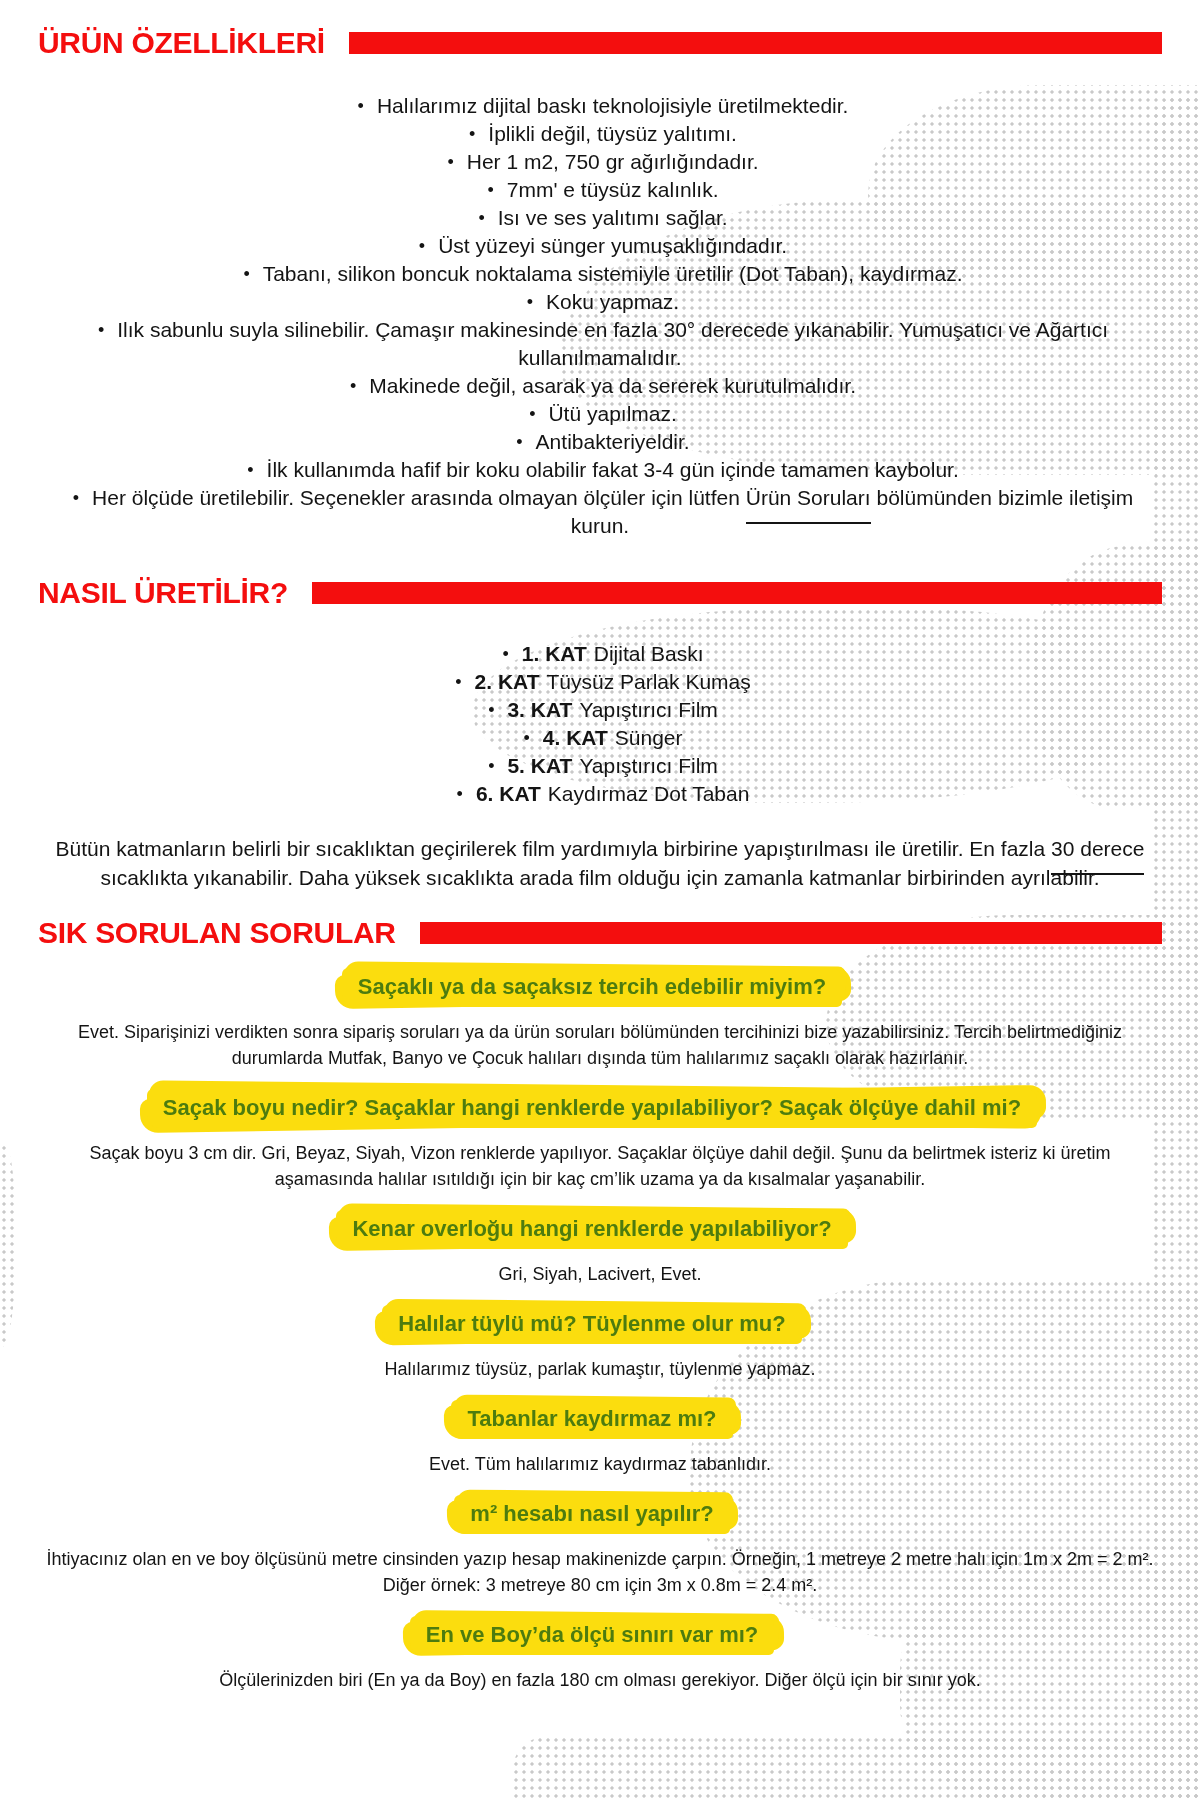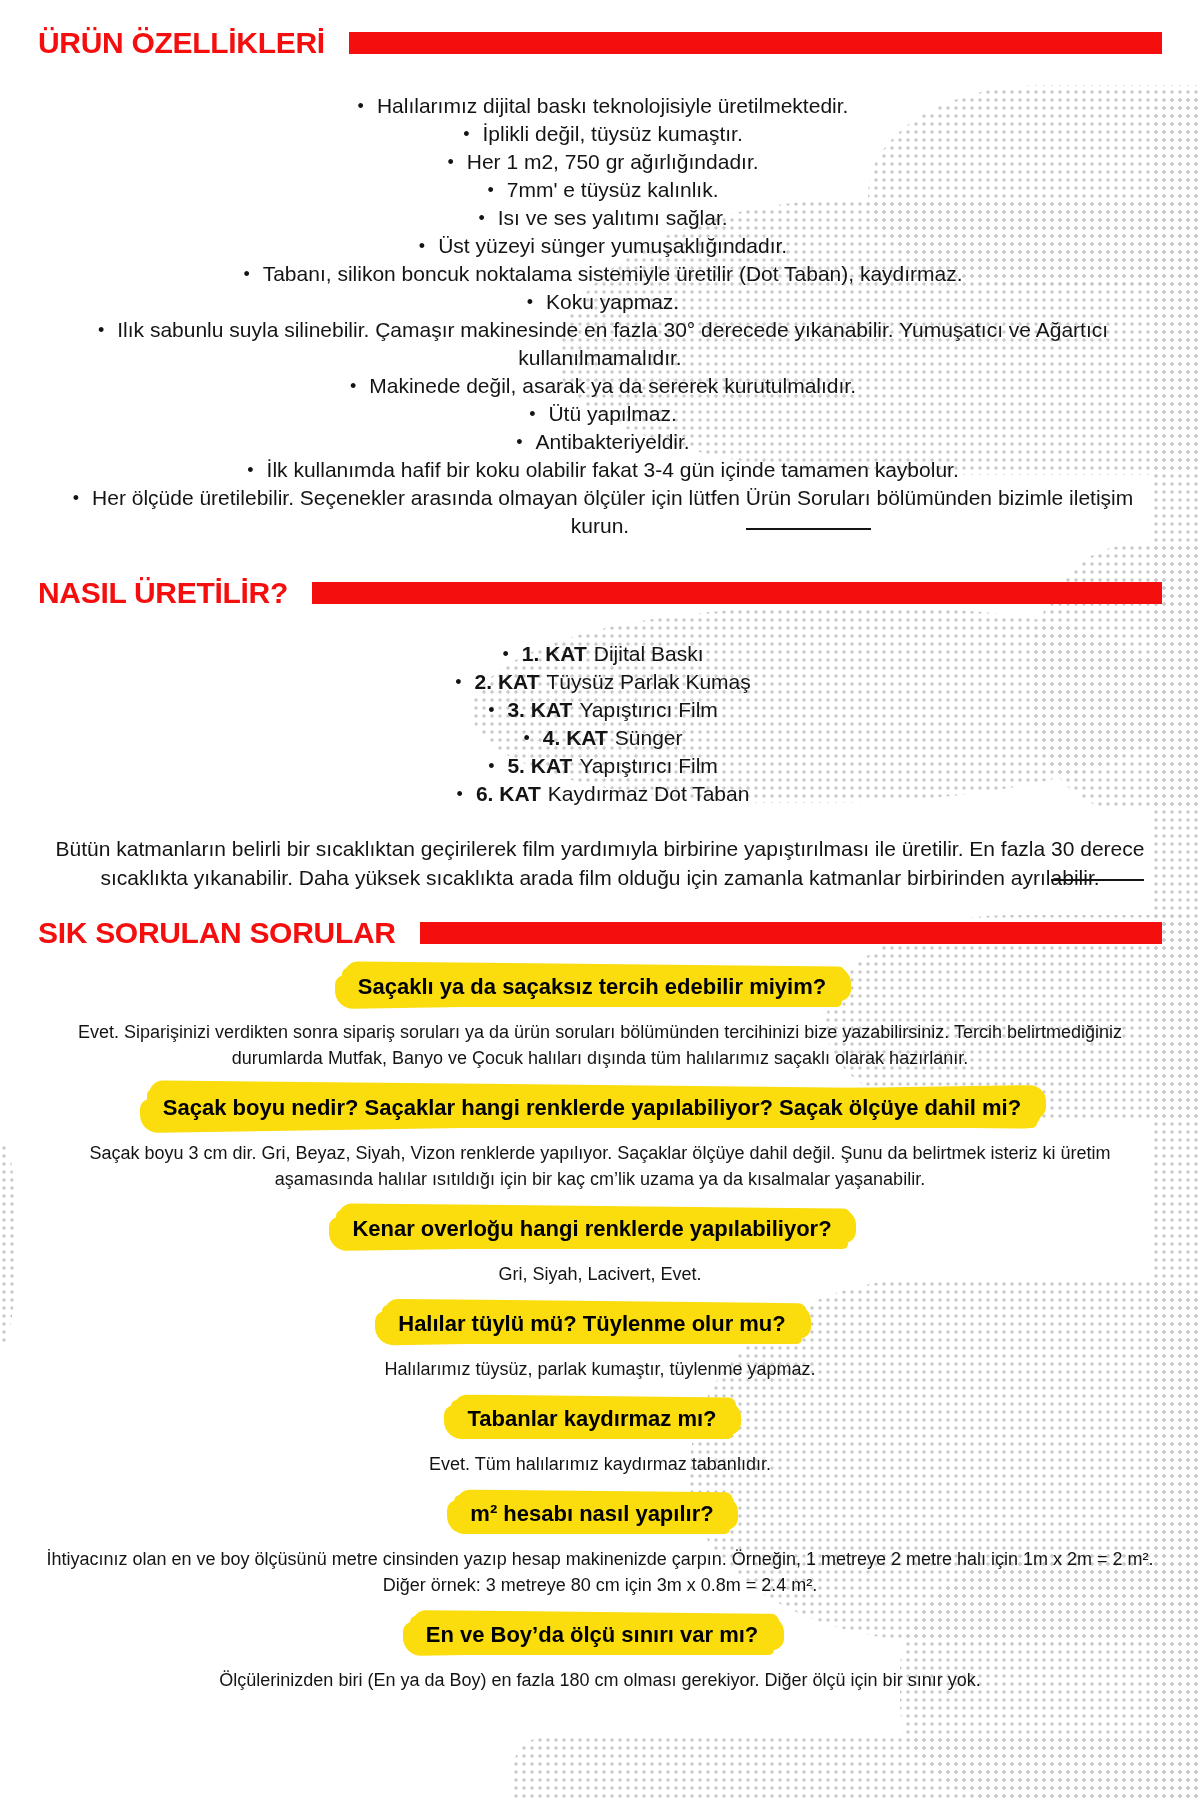--- a/index.html
+++ b/index.html
@@ -36,32 +36,32 @@
   .h-title{
     margin:0;font-size:30px;line-height:34px;font-weight:bold;
     color:var(--red);letter-spacing:-0.3px;white-space:nowrap;
   }
   .h-bar{flex:1;height:22px;background:var(--red);margin-left:24px;}
 
   .blist{list-style:none;margin:0;padding:0;font-size:21px;line-height:28px;max-width:1134px;}
   .blist li{margin:0;}
   .bullet{font-size:18px;margin:0 13px 0 6px;vertical-align:1px;}
   .lnum{font-weight:bold;margin-right:7px;}
-  .u{border-bottom:2.5px solid var(--ink);padding-bottom:19px;}
+  .u{border-bottom:2.5px solid var(--ink);padding-bottom:13px;}
 
   .features{margin-top:32px;}
   .sec-production{margin-top:36px;}
   .layers{margin-top:30px;}
   .para{font-size:21px;line-height:29px;margin:26px 0 0 0;max-width:1134px;}
   .sec-faq{margin-top:24px;}
 
   .faq-item{margin-top:18px;}
   .q-box{
     position:relative;display:inline-block;background:var(--yellow);
-    font-size:22px;line-height:24px;font-weight:bold;color:#000000;
+    font-size:22px;line-height:24px;font-weight:bold;color:#4d7c0f;
     padding:7px 16px 8px 16px;margin-left:-16px;border-radius:6px 10px 5px 12px;
   }
   .q-box::before{
     content:"";position:absolute;z-index:-1;left:-7px;right:-9px;top:3px;bottom:2px;
     background:var(--yellow);transform:rotate(-0.9deg);border-radius:10px 16px 12px 18px;
   }
   .q-box::after{
     content:"";position:absolute;z-index:-1;left:2px;right:-4px;top:-4px;bottom:4px;
     background:var(--yellow);transform:rotate(0.6deg);border-radius:14px 8px 16px 10px;
   }
@@ -85,21 +85,21 @@
 
   <div class="content">
 
     <section>
       <div class="h-row">
         <h2 class="h-title">ÜRÜN ÖZELLİKLERİ</h2>
         <div class="h-bar"></div>
       </div>
       <ul class="blist features">
           <li><span class="bullet">•</span><span>Halılarımız dijital baskı teknolojisiyle üretilmektedir.</span></li>
-          <li><span class="bullet">•</span><span>İplikli değil, tüysüz kumaştır.</span></li>
+          <li><span class="bullet">•</span><span>İplikli değil, tüysüz yalıtımı.</span></li>
           <li><span class="bullet">•</span><span>Her 1 m2, 750 gr ağırlığındadır.</span></li>
           <li><span class="bullet">•</span><span>7mm' e tüysüz kalınlık.</span></li>
           <li><span class="bullet">•</span><span>Isı ve ses yalıtımı sağlar.</span></li>
           <li><span class="bullet">•</span><span>Üst yüzeyi sünger yumuşaklığındadır.</span></li>
           <li><span class="bullet">•</span><span>Tabanı, silikon boncuk noktalama sistemiyle üretilir (Dot Taban), kaydırmaz.</span></li>
           <li><span class="bullet">•</span><span>Koku yapmaz.</span></li>
           <li><span class="bullet">•</span><span>Ilık sabunlu suyla silinebilir. Çamaşır makinesinde en fazla 30° derecede yıkanabilir. Yumuşatıcı ve Ağartıcı kullanılmamalıdır.</span></li>
           <li><span class="bullet">•</span><span>Makinede değil, asarak ya da sererek kurutulmalıdır.</span></li>
           <li><span class="bullet">•</span><span>Ütü yapılmaz.</span></li>
           <li><span class="bullet">•</span><span>Antibakteriyeldir.</span></li>

